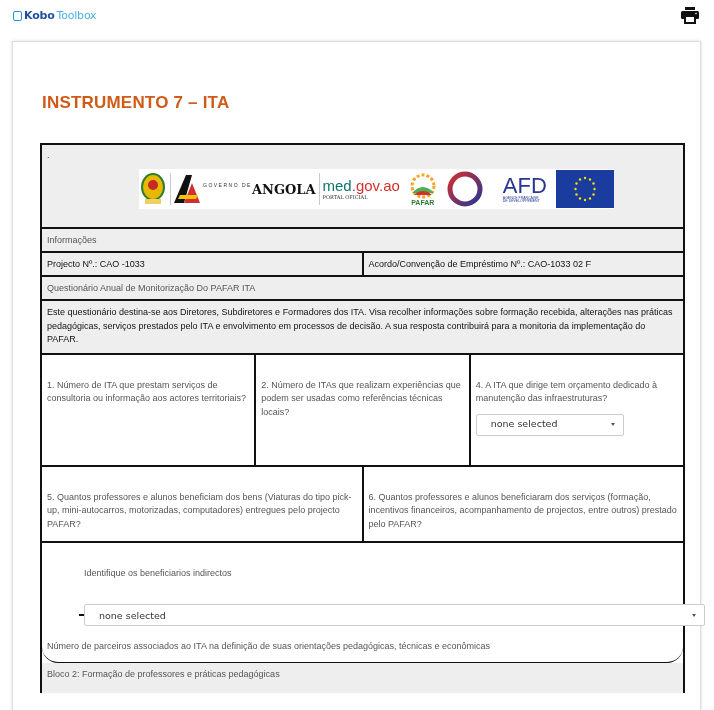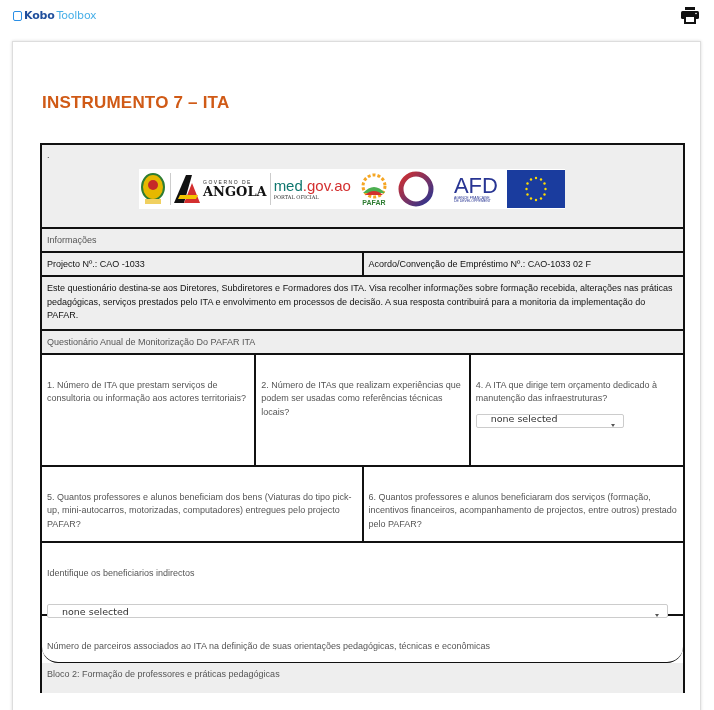--- a/index.html
+++ b/index.html
@@ -39,22 +39,22 @@
   .bold { font-weight: normal; color: #111; }
   .logo-row { height: 84px; }
   .dot { position: absolute; left: 5px; top: 5px; font-size: 9px; color: #333; }
   .logos { position: absolute; left: 97px; top: 24px; display: flex; align-items: center; gap: 3px; background: #fff; }
   .logo { height: 40px; display: flex; align-items: center; justify-content: center; }
   .split { display: flex; }
   .split > div { flex: 1; }
   .split > div + div { border-left: 2px solid #111; }
   .q { font-size: 9px; color: #555; padding: 24px 5px; line-height: 1.5; }
   .select {
-    height: 14px; border: 1px solid #ccc; border-radius: 2px; background: #fff;
-    font-size: 9.5px; color: #333; padding: 0 14px; display: flex; align-items: flex-end;
+    height: 22px; border: 1px solid #ccc; border-radius: 2px; background: #fff;
+    font-size: 9.5px; color: #333; padding: 0 14px; display: flex; align-items: center;
     justify-content: space-between; cursor: pointer; font-family: "DejaVu Sans", sans-serif;
   }
   .select .caret { width: 0; height: 0; border-left: 2.5px solid transparent; border-right: 2.5px solid transparent; border-top: 3px solid #555; margin-right: -6px; }
 </style>
 </head>
 <body>
 
 <div class="topbar">
   <div class="brand">
     <span class="logo-mark"></span>
@@ -85,21 +85,21 @@
               <rect x="5" y="28" width="16" height="5" fill="#f0d060"></rect>
             </svg>
         </div>
         <div style="width:1px;height:32px;background:#ccc;"></div>
         <div class="logo" style="gap:3px;">
           <svg width="26" height="28" viewBox="0 0 26 28">
               <polygon points="0,28 12,0 18,0 10,28" fill="#111"></polygon>
               <polygon points="10,28 18,8 26,28" fill="#d32f2f"></polygon>
               <polygon points="6,20 24,20 22,24 4,24" fill="#f5c400"></polygon>
             </svg>
-          <div style="display:flex;flex-direction:column;line-height:1;">
+          <div style="display:flex;line-height:1;">
             <span style="font-size:5px;letter-spacing:1.5px;color:#333;">GOVERNO DE</span>
             <span style="font-family:'DejaVu Serif',serif;font-size:13px;font-weight:bold;color:#111;">ANGOLA</span>
           </div>
         </div>
         <div style="width:1px;height:32px;background:#ccc;"></div>
         <div class="logo" style="flex-direction:column;align-items:flex-start;line-height:1;">
           <span style="font-size:15px;"><span style="color:#0f766e;">med</span><span style="color:#d32f2f;">.gov.ao</span></span>
           <span style="font-family:'DejaVu Serif',serif;font-size:5px;color:#333;margin-top:2px;">PORTAL OFICIAL</span>
         </div>
         <div class="logo" style="flex-direction:column;width:40px;">
@@ -151,46 +151,46 @@
     <div class="row grey">
       <div class="cell-text">Informações</div>
     </div>
 
     <div class="row grey split">
       <div class="cell-text bold">Projecto Nº.: CAO -1033</div>
       <div class="cell-text bold">Acordo/Convenção de Empréstimo Nº.: CAO-1033 02 F</div>
     </div>
 
     <div class="row grey">
+      <div class="cell-text">Questionário Anual de Monitorização Do PAFAR ITA</div>
+    </div>
+
+    <div class="row grey">
       <div class="cell-text bold" style="line-height:1.5;padding:5px 5px 6px;">Este questionário destina-se aos Diretores, Subdiretores e Formadores dos ITA. Visa recolher informações sobre formação recebida, alterações nas práticas pedagógicas, serviços prestados pelo ITA e envolvimento em processos de decisão. A sua resposta contribuirá para a monitoria da implementação do PAFAR.</div>
-    </div>
-
-    <div class="row grey">
-      <div class="cell-text">Questionário Anual de Monitorização Do PAFAR ITA</div>
     </div>
 
 
     <div class="row split" style="height:112px;">
       <div class="q"><span>1. Número de ITA que prestam serviços de consultoria ou informação aos actores territoriais?</span></div>
       <div class="q"><span>2. Número de ITAs que realizam experiências que podem ser usadas como referências técnicas locais?</span></div>
       <div class="q">
         <div>4. A ITA que dirige tem orçamento dedicado à manutenção das infraestruturas?</div>
         <div class="select" style="margin-top:8px;width:148px;">
           <span>none selected</span>
           <span class="caret"></span>
         </div>
       </div>
     </div>
 
     <div class="row split" style="height:76px;">
       <div class="q"><span>5. Quantos professores e alunos beneficiam dos bens (Viaturas do tipo pick-up, mini-autocarros, motorizadas, computadores) entregues pelo projecto PAFAR?</span></div>
       <div class="q"><span>6. Quantos professores e alunos beneficiaram dos serviços (formação, incentivos financeiros, acompanhamento de projectos, entre outros) prestado pelo PAFAR?</span></div>
     </div>
 
-    <div class="row" style="height:73px;">
+    <div class="row" style="height:73px;margin-left:37px;">
       <div class="q">Identifique os beneficiarios indirectos</div>
       <div class="select" style="margin:0 5px;width:621px;">
         <span>none selected</span>
         <span class="caret"></span>
       </div>
     </div>
 
     <div class="row thin" style="height:47px;">
       <div class="q">Número de parceiros associados ao ITA na definição de suas orientações pedagógicas, técnicas e econômicas</div>
     </div>

